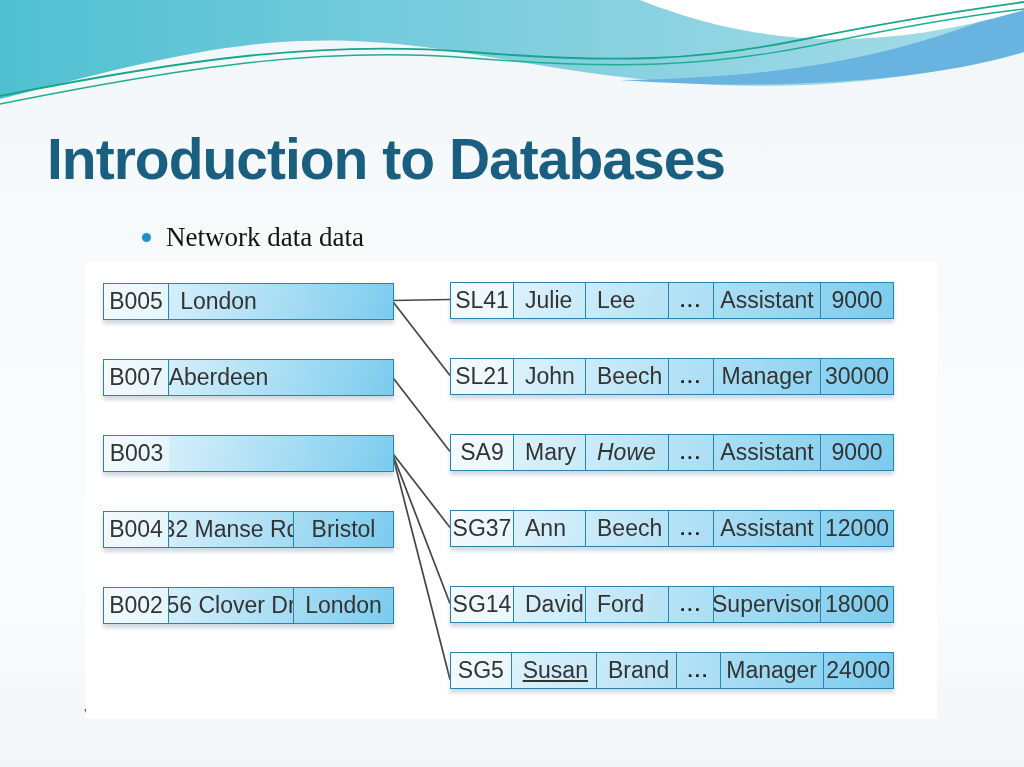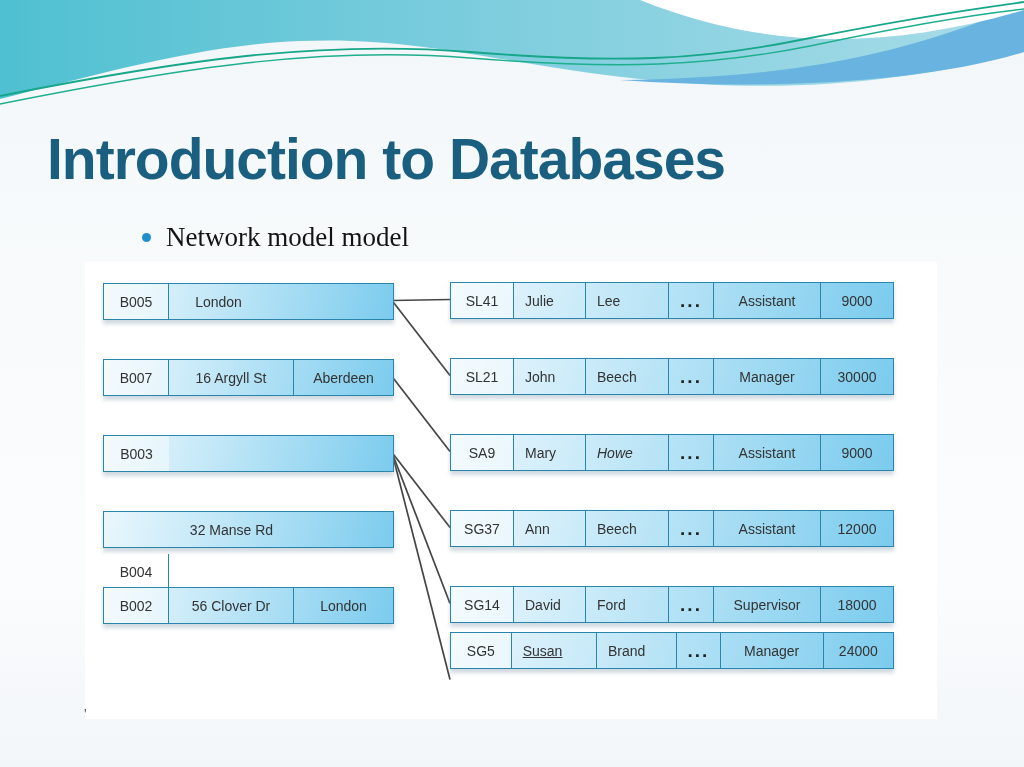--- a/index.html
+++ b/index.html
@@ -25,21 +25,21 @@
   .record-row{
     position:absolute;height:35px;display:flex;
     background:linear-gradient(105deg,#eaf7fd 0%,#c6e9f8 35%,#93d5f1 80%,#7bcbee 100%);
     border:1px solid #2a85ad;
     box-shadow:0 4px 4px rgba(140,160,178,.4);
     box-sizing:content-box;
   }
   .cell{
     height:100%;display:flex;align-items:center;justify-content:center;
     border-right:1px solid #2a85ad;box-sizing:border-box;
-    font-size:14px;color:#333;white-space:nowrap;overflow:hidden;
+    font-size:23px;color:#333;white-space:nowrap;overflow:hidden;
   }
   .cell:last-child{border-right:none;}
   .cell.lighter{background:rgba(255,255,255,.45);}
   .cell.left-align{justify-content:flex-start;padding-left:11px;}
   .cell.dots{font-weight:bold;letter-spacing:2px;font-size:19px;color:#222;}
   .stray-tick{position:absolute;left:84px;top:706px;font-size:15px;color:#555;font-family:"Liberation Serif",serif;}
 </style>
 </head>
 <body>
 
@@ -61,50 +61,50 @@
     <path d="M640,0 C760,48 880,52 1024,10 L1024,0 Z" fill="#ffffff"></path>
 
     <path d="M0,96 C180,60 320,40 470,52 C620,64 700,60 800,40 C880,24 950,12 1024,2" fill="none" stroke="#17a689" stroke-width="1.8"></path>
     <path d="M0,104 C180,68 320,46 470,58 C620,70 710,66 810,46 C890,29 960,16 1024,9" fill="none" stroke="#1fae8e" stroke-width="1.4"></path>
   </svg>
 
   <div class="slide-title">Introduction to Databases</div>
 
   <div class="bullet-row">
     <span class="bullet-dot"></span>
-    <span class="bullet-text">Network model model</span>
+    <span class="bullet-text">Network data data</span>
   </div>
 
   <div id="diagram-panel"></div>
 
   <svg id="link-layer" viewBox="0 0 1024 767">
       <line x1="392" y1="300.5" x2="450" y2="299.5" stroke="#454545" stroke-width="1.7"></line>
       <line x1="392" y1="300.5" x2="450" y2="375.5" stroke="#454545" stroke-width="1.7"></line>
       <line x1="392" y1="376.5" x2="450" y2="451.5" stroke="#454545" stroke-width="1.7"></line>
       <line x1="392" y1="452.5" x2="450" y2="527.5" stroke="#454545" stroke-width="1.7"></line>
       <line x1="392" y1="452.5" x2="450" y2="603.5" stroke="#454545" stroke-width="1.7"></line>
       <line x1="392" y1="452.5" x2="450" y2="679.5" stroke="#454545" stroke-width="1.7"></line>
     </svg>
 
   <div id="rows-layer">
       <div class="record-row" style="left: 103px; top: 283px; width: 289px;">
         <div class="cell lighter" style="width: 65px;">B005</div>
         <div class="cell" style="width: 99px;">London</div>
       </div>
       <div class="record-row" style="left: 103px; top: 359px; width: 289px;">
         <div class="cell lighter" style="width: 65px;">B007</div>
-        <div class="cell" style="width: 125px;">16 Argyll St</div>
         <div class="cell" style="width: 99px;">Aberdeen</div>
       </div>
       <div class="record-row" style="left: 103px; top: 435px; width: 289px;">
         <div class="cell lighter" style="width: 65px;">B003</div>
       </div>
       <div class="record-row" style="left: 103px; top: 511px; width: 289px;">
-        <div class="cell lighter" style="width: 65px; margin-top: 42px;">B004</div>
+        <div class="cell lighter" style="width: 65px;">B004</div>
         <div class="cell" style="width: 125px;">32 Manse Rd</div>
+        <div class="cell" style="width: 99px;">Bristol</div>
       </div>
       <div class="record-row" style="left: 103px; top: 587px; width: 289px;">
         <div class="cell lighter" style="width: 65px;">B002</div>
         <div class="cell" style="width: 125px;">56 Clover Dr</div>
         <div class="cell" style="width: 99px;">London</div>
       </div>
       <div class="record-row" style="left: 450px; top: 282px; width: 442px;">
         <div class="cell lighter" style="width: 63px;">SL41</div>
         <div class="cell left-align" style="width: 72px;">Julie</div>
         <div class="cell left-align" style="width: 83px;">Lee</div>
@@ -137,21 +137,21 @@
         <div class="cell" style="width: 72px;">12000</div>
       </div>
       <div class="record-row" style="left: 450px; top: 586px; width: 442px;">
         <div class="cell lighter" style="width: 63px;">SG14</div>
         <div class="cell left-align" style="width: 72px;">David</div>
         <div class="cell left-align" style="width: 83px;">Ford</div>
         <div class="cell dots" style="width: 45px;">...</div>
         <div class="cell" style="width: 107px;">Supervisor</div>
         <div class="cell" style="width: 72px;">18000</div>
       </div>
-      <div class="record-row" style="left: 450px; top: 632px; width: 442px;">
+      <div class="record-row" style="left: 450px; top: 652px; width: 442px;">
         <div class="cell lighter" style="width: 63px;">SG5</div>
         <div class="cell left-align" style="width: 88px; text-decoration: underline;">Susan</div>
         <div class="cell left-align" style="width: 83px;">Brand</div>
         <div class="cell dots" style="width: 45px;">...</div>
         <div class="cell" style="width: 107px;">Manager</div>
         <div class="cell" style="width: 72px;">24000</div>
       </div>
     </div>
 
   <div class="stray-tick">'</div>

